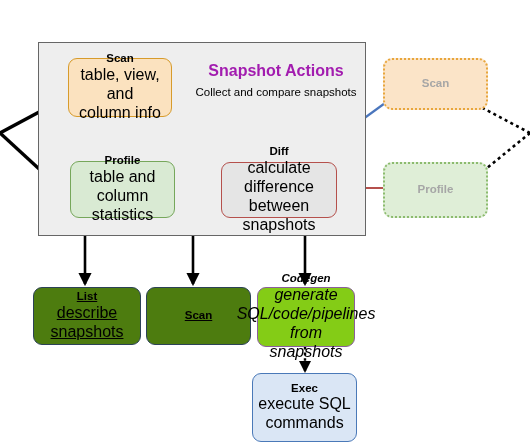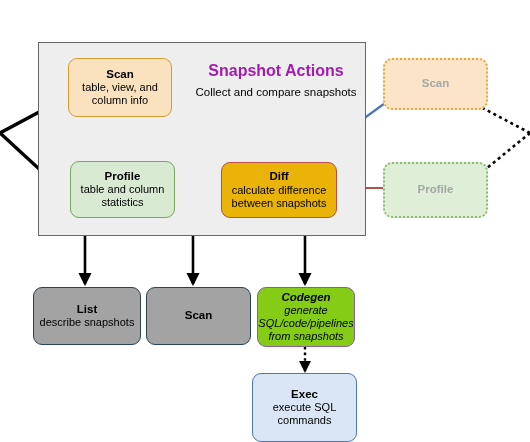--- a/index.html
+++ b/index.html
@@ -34,21 +34,21 @@
     text-align: center;
     line-height: 1.18;
     z-index: 3;
   }
   .node .n-title {
     font-weight: bold;
     font-size: 11.5px;
     color: #000000;
   }
   .node .n-desc {
-    font-size: 11px;
+    font-size: 16px;
     color: #000000;
   }
   .group-box {
     position: absolute;
     box-sizing: border-box;
     background: #eeeeee;
     border: 1.4px solid #666666;
     z-index: 1;
   }
   .group-title {
@@ -63,23 +63,23 @@
     position: absolute;
     text-align: center;
     font-size: 11.5px;
     color: #000000;
     z-index: 2;
     margin-top: 6px;
   }
   
   .skin-scan   { background: #fbe2bf; border: 1.8px solid #d79b2b; }
   .skin-profile{ background: #d9ead3; border: 1.8px solid #76a75b; }
-  .skin-diff   { background: #eab308; border: 1.8px solid #b5504c; }
+  .skin-diff   { background: #e5e5e5; border: 1.8px solid #b5504c; }
   .skin-list,
-  .skin-show   { background: #a3a3a3; border: 1.8px solid #2c4257; }
+  .skin-show   { background: #4d7c0f; border: 1.8px solid #2c4257; text-decoration: underline; }
   .skin-codegen{ background: #84cc16; border: 1.8px solid #8a5f9b; font-style: italic; }
   .skin-exec   { background: #dae6f5; border: 1.8px solid #4a79b8; }
   
   .ghost { z-index: 3; }
   .skin-ghost-scan    { background: #fbe4c8; border: 2.5px dotted #e8a63c; }
   .skin-ghost-profile { background: #dfeed7; border: 2.5px dotted #8cbb6e; }
   .ghost .n-title { color: #a6a6a6; }
 </style>
 </head>
 <body>

